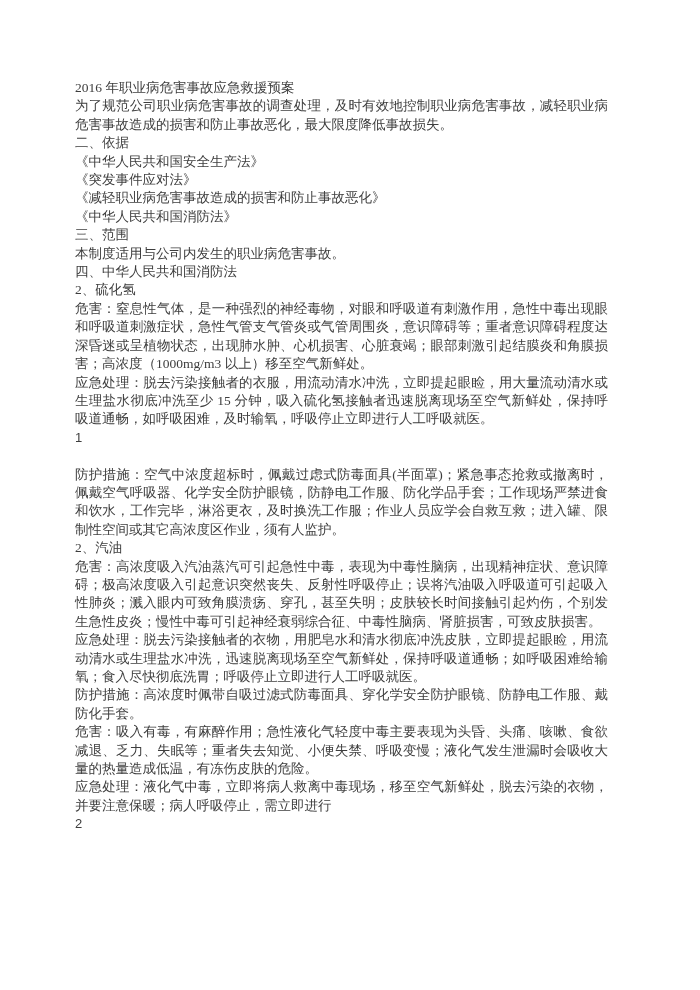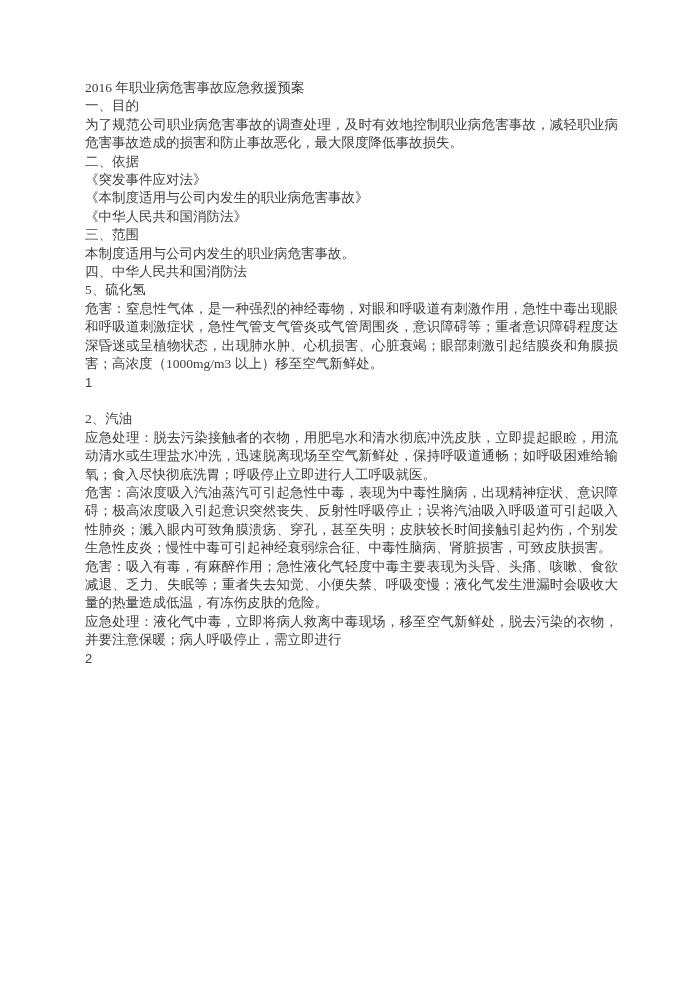--- a/index.html
+++ b/index.html
@@ -9,21 +9,21 @@
   }
   .page {
     position: relative;
     width: 700px;
     height: 990px;
     background: #ffffff;
     overflow: hidden;
   }
   .doc-content {
     position: absolute;
-    left: 85px;
+    left: 75px;
     top: 79px;
     width: 533px;
     font-family: "Liberation Serif", "DejaVu Serif", serif;
     font-size: 13.5px;
     line-height: 18.4px;
     color: #3d3d3d;
   }
   .doc-content p {
     margin: 0;
     padding: 0;
@@ -45,33 +45,36 @@
   .doc-content p.spacer {
     height: 18.4px;
   }
 </style>
 </head>
 <body>
 
 <div class="page">
   <div class="doc-content">
       <p class="block title">2016 年职业病危害事故应急救援预案</p>
-      <p class="block heading">一、目的</p>
       <p class="block body">为了规范公司职业病危害事故的调查处理，及时有效地控制职业病危害事故，减轻职业病危害事故造成的损害和防止事故恶化，最大限度降低事故损失。</p>
       <p class="block heading">二、依据</p>
+      <p class="block body">《中华人民共和国安全生产法》</p>
       <p class="block body">《突发事件应对法》</p>
-      <p class="block body">《本制度适用与公司内发生的职业病危害事故》</p>
+      <p class="block body">《减轻职业病危害事故造成的损害和防止事故恶化》</p>
       <p class="block body">《中华人民共和国消防法》</p>
       <p class="block heading">三、范围</p>
       <p class="block body">本制度适用与公司内发生的职业病危害事故。</p>
       <p class="block heading">四、中华人民共和国消防法</p>
-      <p class="block subheading">5、硫化氢</p>
+      <p class="block subheading">2、硫化氢</p>
       <p class="block body">危害：窒息性气体，是一种强烈的神经毒物，对眼和呼吸道有刺激作用，急性中毒出现眼和呼吸道刺激症状，急性气管支气管炎或气管周围炎，意识障碍等；重者意识障碍程度达深昏迷或呈植物状态，出现肺水肿、心机损害、心脏衰竭；眼部刺激引起结膜炎和角膜损害；高浓度（1000mg/m3 以上）移至空气新鲜处。</p>
+      <p class="block body">应急处理：脱去污染接触者的衣服，用流动清水冲洗，立即提起眼睑，用大量流动清水或生理盐水彻底冲洗至少 15 分钟，吸入硫化氢接触者迅速脱离现场至空气新鲜处，保持呼吸道通畅，如呼吸困难，及时输氧，呼吸停止立即进行人工呼吸就医。</p>
       <p class="block page-number">1</p>
       <p class="block spacer"></p>
+      <p class="block body">防护措施：空气中浓度超标时，佩戴过虑式防毒面具(半面罩)；紧急事态抢救或撤离时，佩戴空气呼吸器、化学安全防护眼镜，防静电工作服、防化学品手套；工作现场严禁进食和饮水，工作完毕，淋浴更衣，及时换洗工作服；作业人员应学会自救互救；进入罐、限制性空间或其它高浓度区作业，须有人监护。</p>
       <p class="block subheading">2、汽油</p>
+      <p class="block body">危害：高浓度吸入汽油蒸汽可引起急性中毒，表现为中毒性脑病，出现精神症状、意识障碍；极高浓度吸入引起意识突然丧失、反射性呼吸停止；误将汽油吸入呼吸道可引起吸入性肺炎；溅入眼内可致角膜溃疡、穿孔，甚至失明；皮肤较长时间接触引起灼伤，个别发生急性皮炎；慢性中毒可引起神经衰弱综合征、中毒性脑病、肾脏损害，可致皮肤损害。</p>
       <p class="block body">应急处理：脱去污染接触者的衣物，用肥皂水和清水彻底冲洗皮肤，立即提起眼睑，用流动清水或生理盐水冲洗，迅速脱离现场至空气新鲜处，保持呼吸道通畅；如呼吸困难给输氧；食入尽快彻底洗胃；呼吸停止立即进行人工呼吸就医。</p>
-      <p class="block body">危害：高浓度吸入汽油蒸汽可引起急性中毒，表现为中毒性脑病，出现精神症状、意识障碍；极高浓度吸入引起意识突然丧失、反射性呼吸停止；误将汽油吸入呼吸道可引起吸入性肺炎；溅入眼内可致角膜溃疡、穿孔，甚至失明；皮肤较长时间接触引起灼伤，个别发生急性皮炎；慢性中毒可引起神经衰弱综合征、中毒性脑病、肾脏损害，可致皮肤损害。</p>
+      <p class="block body">防护措施：高浓度时佩带自吸过滤式防毒面具、穿化学安全防护眼镜、防静电工作服、戴防化手套。</p>
       <p class="block body">危害：吸入有毒，有麻醉作用；急性液化气轻度中毒主要表现为头昏、头痛、咳嗽、食欲减退、乏力、失眠等；重者失去知觉、小便失禁、呼吸变慢；液化气发生泄漏时会吸收大量的热量造成低温，有冻伤皮肤的危险。</p>
       <p class="block body">应急处理：液化气中毒，立即将病人救离中毒现场，移至空气新鲜处，脱去污染的衣物，并要注意保暖；病人呼吸停止，需立即进行</p>
       <p class="block page-number">2</p>
     </div>
 </div>
 
 </body></html>

